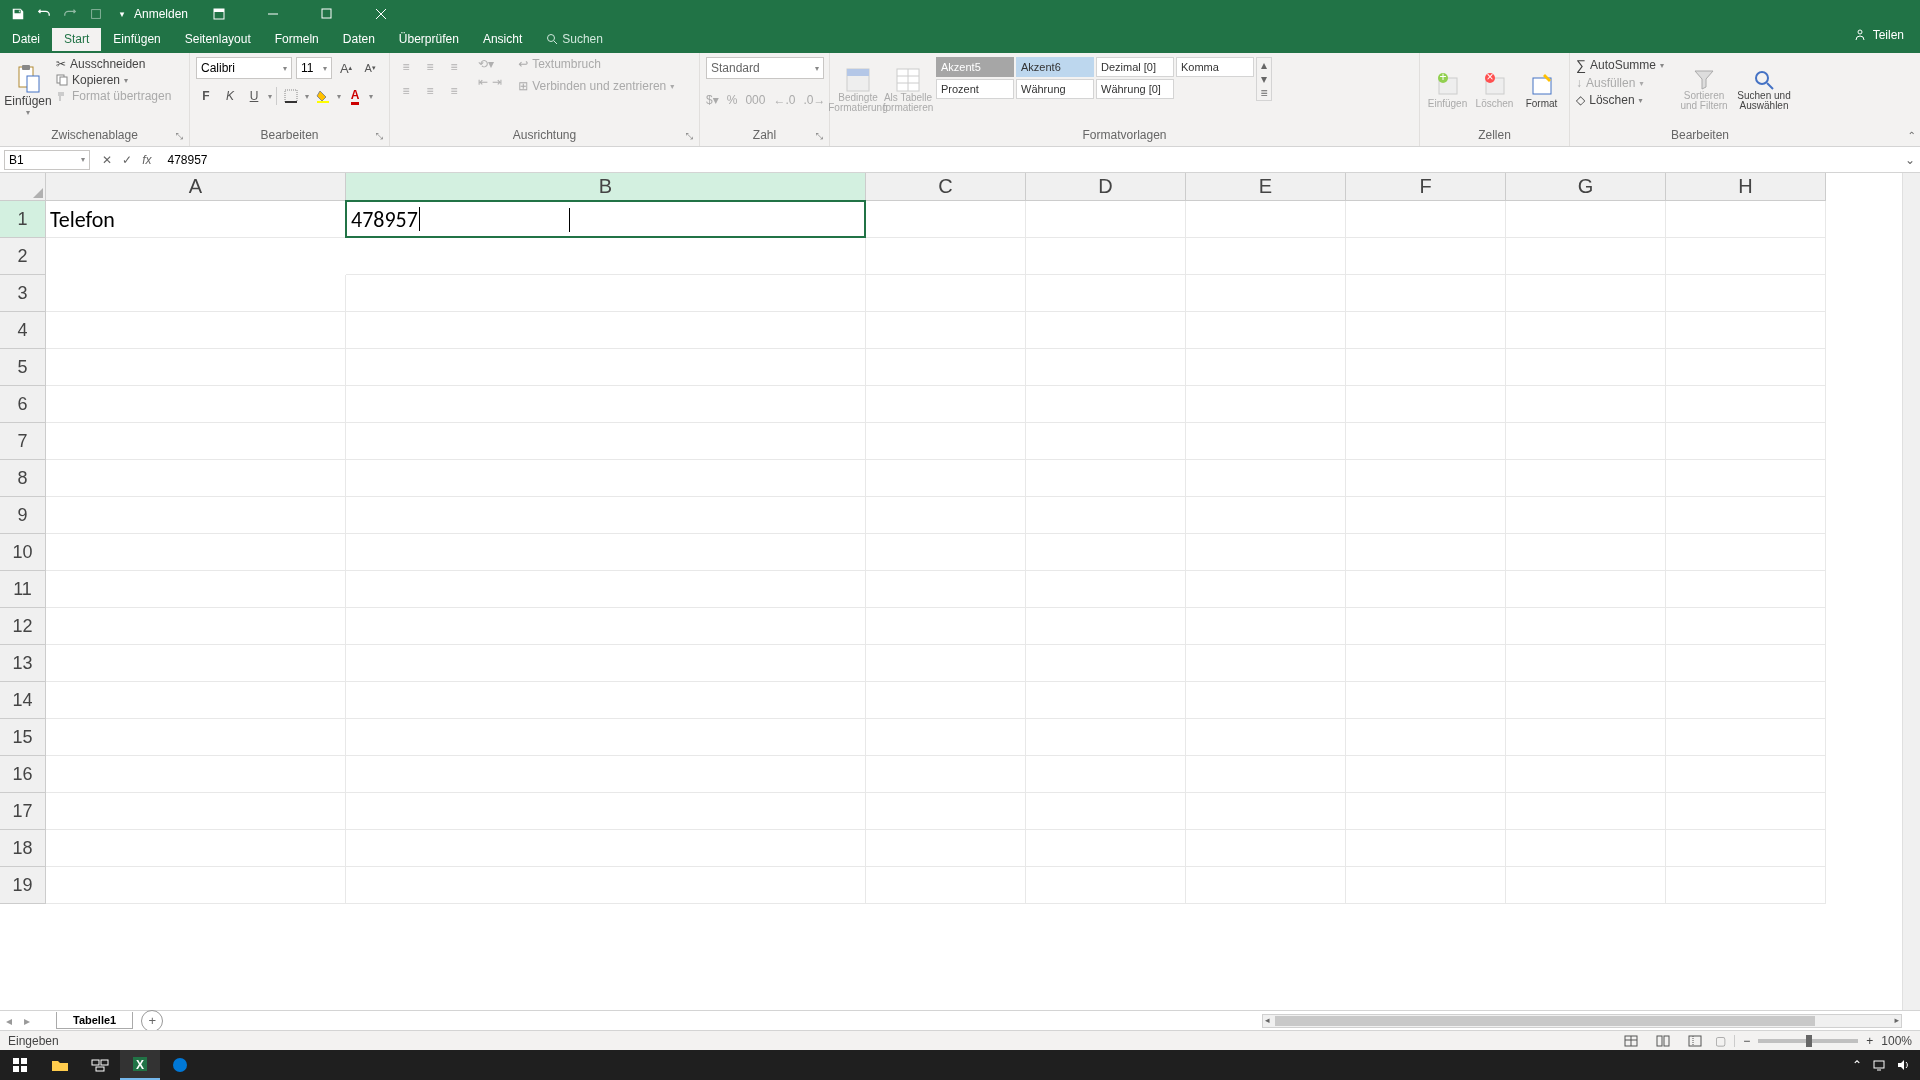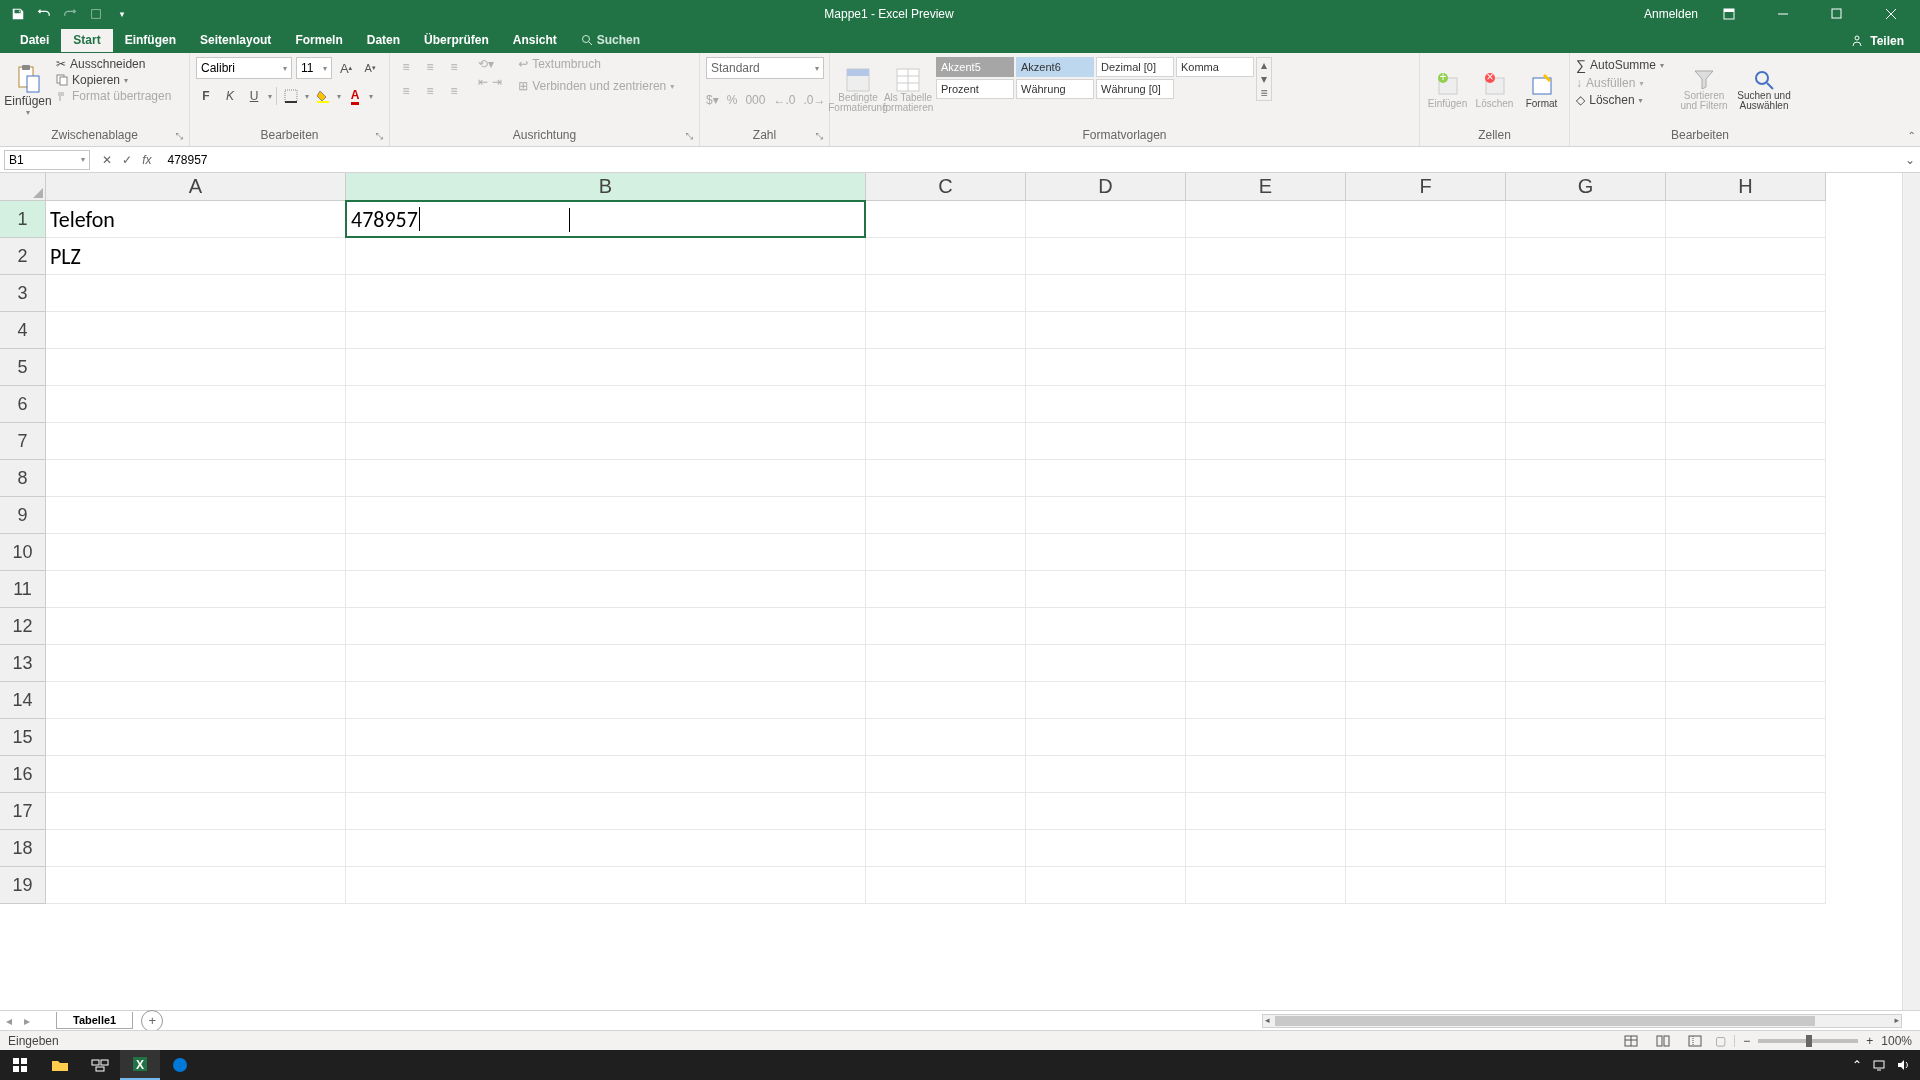--- a/index.html
+++ b/index.html
@@ -7,21 +7,21 @@
 
 
 .titlebar { height: 28px; background: #217346; display: flex; align-items: center; color: #fff; }
 .qat { display: flex; align-items: center; gap: 2px; padding-left: 6px; }
 .qat-item { width: 24px; height: 24px; display: flex; align-items: center; justify-content: center; color: #fff; }
 .title-center { flex: 1; text-align: center; font-size: 12px; }
 .title-right { display: flex; align-items: center; gap: 8px; margin-right: 6px; }
 .win-btn { width: 46px; height: 28px; display: flex; align-items: center; justify-content: center; color: #fff; }
 
 
-.tabs { height: 25px; background: #217346; display: flex; align-items: center; color: #fff; padding-left: 8px; font-weight: bold; }
+.tabs { height: 25px; background: #217346; display: flex; align-items: flex-start; color: #fff; padding-left: 0; }
 .tab { padding: 4px 12px 5px; font-size: 12px; cursor: pointer; }
 .tab.file { background: #217346; }
 .tab.active { background: #f3f2f1; color: #217346; }
 .tab-right { margin-left: auto; display: flex; align-items: center; padding-right: 16px; gap: 6px; }
 
 
 .ribbon { height: 94px; background: #f3f2f1; border-bottom: 1px solid #d4d4d4; display: flex; }
 .ribbon-group { border-right: 1px solid #e1dfdd; display: flex; flex-direction: column; padding: 2px 6px; }
 .group-content { flex: 1; display: flex; align-items: flex-start; gap: 6px; padding-top: 2px; }
 .group-label { text-align: center; font-size: 10px; color: #666; padding-bottom: 2px; position: relative; }
@@ -126,21 +126,20 @@
           <path fill="none" stroke="#fff" stroke-width="1.5" d="M12 7l2-2-2-2M14 5H6a4 4 0 00-4 4v1"></path>
         </svg>
       </div>
     <div class="qat-item" style="opacity:.5">
         <svg width="14" height="14" viewBox="0 0 16 16">
           <rect x="3" y="3" width="10" height="10" fill="none" stroke="#fff"></rect>
         </svg>
       </div>
     <div class="qat-item" style="font-size:9px">▾</div>
   </div>
-  <div class="title-center">Mappe1  -  Excel Preview</div>
   <div class="title-right">
     <span>Anmelden</span>
     <div class="win-btn">
         <svg width="12" height="12" viewBox="0 0 12 12">
           <rect x="1" y="1" width="10" height="10" fill="none" stroke="#fff"></rect>
           <rect x="1" y="1" width="10" height="3" fill="#fff"></rect>
         </svg>
       </div>
     <div class="win-btn">
         <svg width="12" height="12">
@@ -481,21 +480,20 @@
     </div>
   <div class="cells" id="cells">
       <div class="cell" style="left: 0px; top: 0px; width: 300px; height: 37px;">Telefon</div>
       <div class="cell editing" style="left: 299px; top: -1px; width: 521px; height: 38px;">478957<span class="text-cursor"></span><span class="edit-caret-float" style="left: 222px; top: 6px;"></span></div>
       <div class="cell" style="left: 820px; top: 0px; width: 160px; height: 37px;"></div>
       <div class="cell" style="left: 980px; top: 0px; width: 160px; height: 37px;"></div>
       <div class="cell" style="left: 1140px; top: 0px; width: 160px; height: 37px;"></div>
       <div class="cell" style="left: 1300px; top: 0px; width: 160px; height: 37px;"></div>
       <div class="cell" style="left: 1460px; top: 0px; width: 160px; height: 37px;"></div>
       <div class="cell" style="left: 1620px; top: 0px; width: 160px; height: 37px;"></div>
-      <div class="cell" style="left: 0px; top: 37px; width: 300px; height: 37px;">PLZ</div>
       <div class="cell" style="left: 300px; top: 37px; width: 520px; height: 37px;"></div>
       <div class="cell" style="left: 820px; top: 37px; width: 160px; height: 37px;"></div>
       <div class="cell" style="left: 980px; top: 37px; width: 160px; height: 37px;"></div>
       <div class="cell" style="left: 1140px; top: 37px; width: 160px; height: 37px;"></div>
       <div class="cell" style="left: 1300px; top: 37px; width: 160px; height: 37px;"></div>
       <div class="cell" style="left: 1460px; top: 37px; width: 160px; height: 37px;"></div>
       <div class="cell" style="left: 1620px; top: 37px; width: 160px; height: 37px;"></div>
       <div class="cell" style="left: 0px; top: 74px; width: 300px; height: 37px;"></div>
       <div class="cell" style="left: 300px; top: 74px; width: 520px; height: 37px;"></div>
       <div class="cell" style="left: 820px; top: 74px; width: 160px; height: 37px;"></div>

